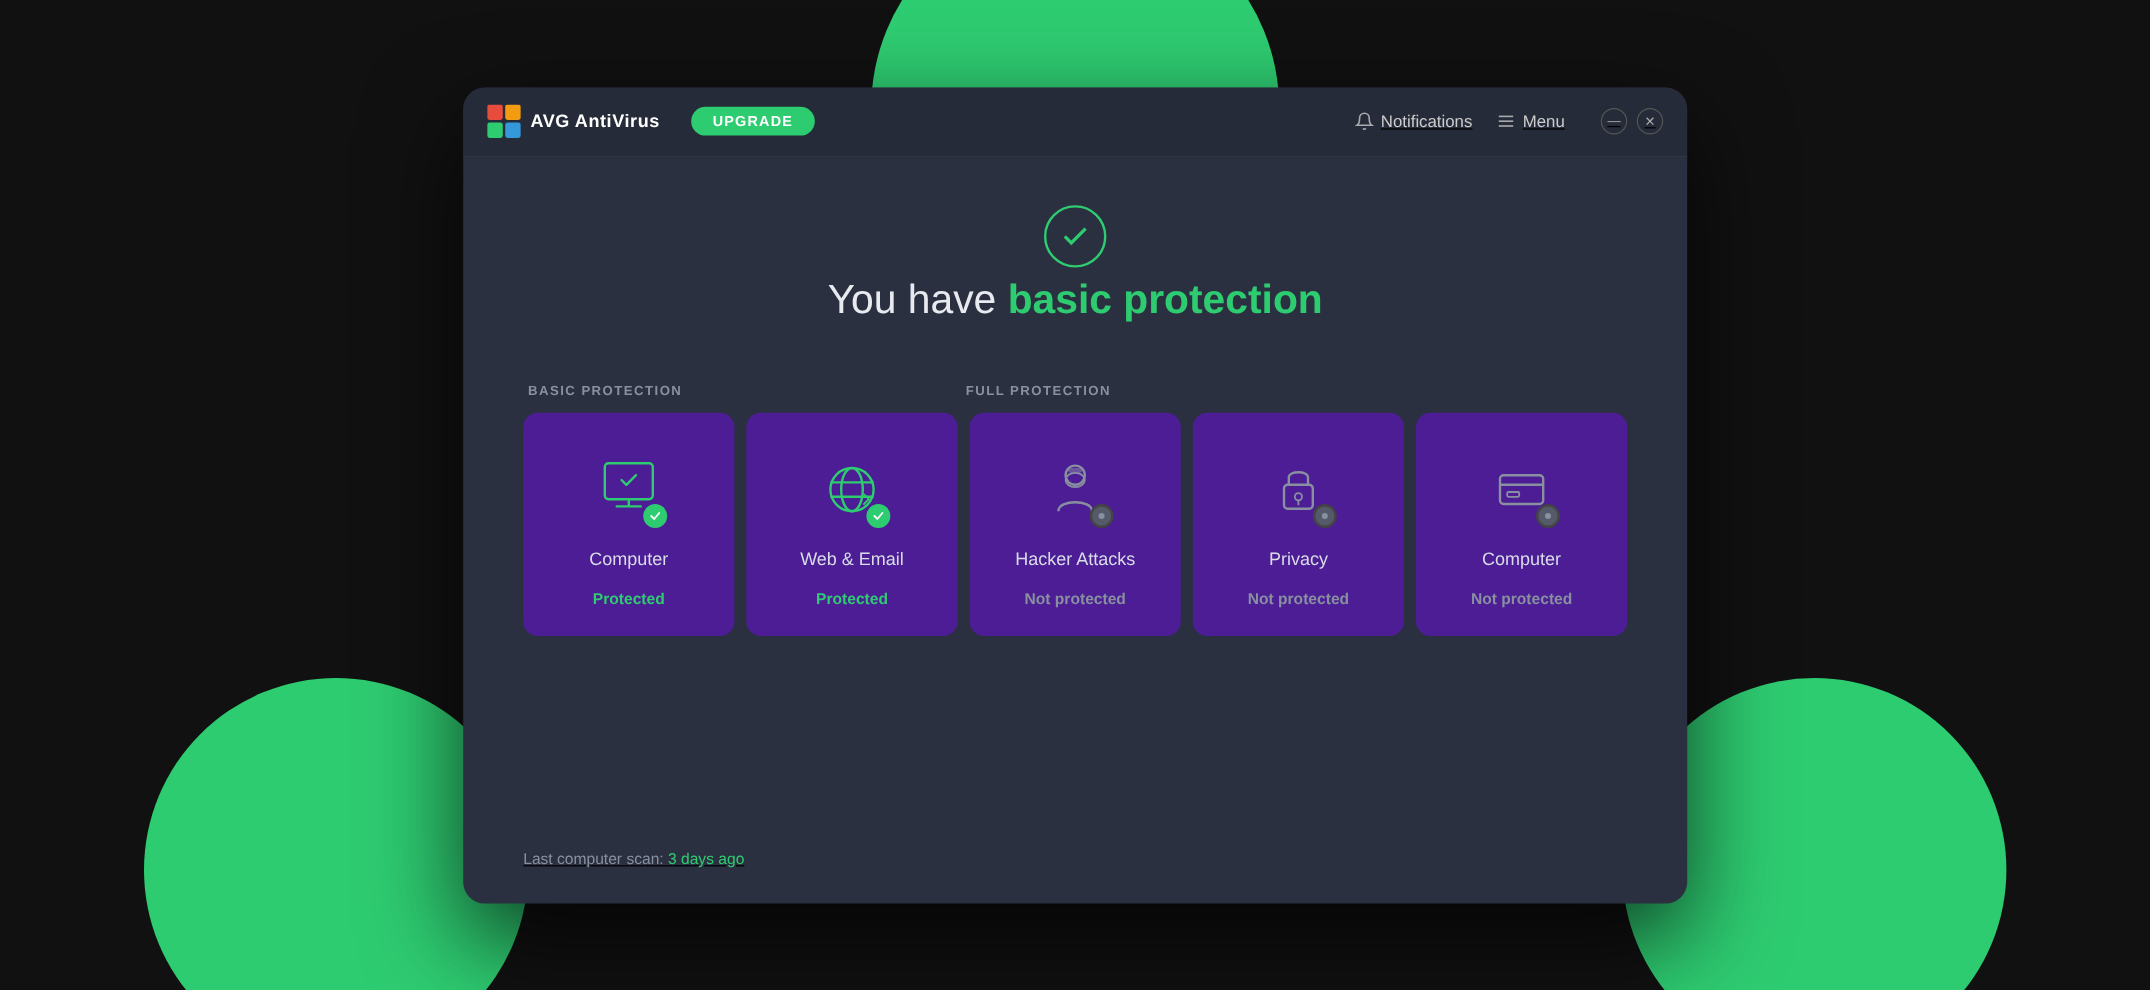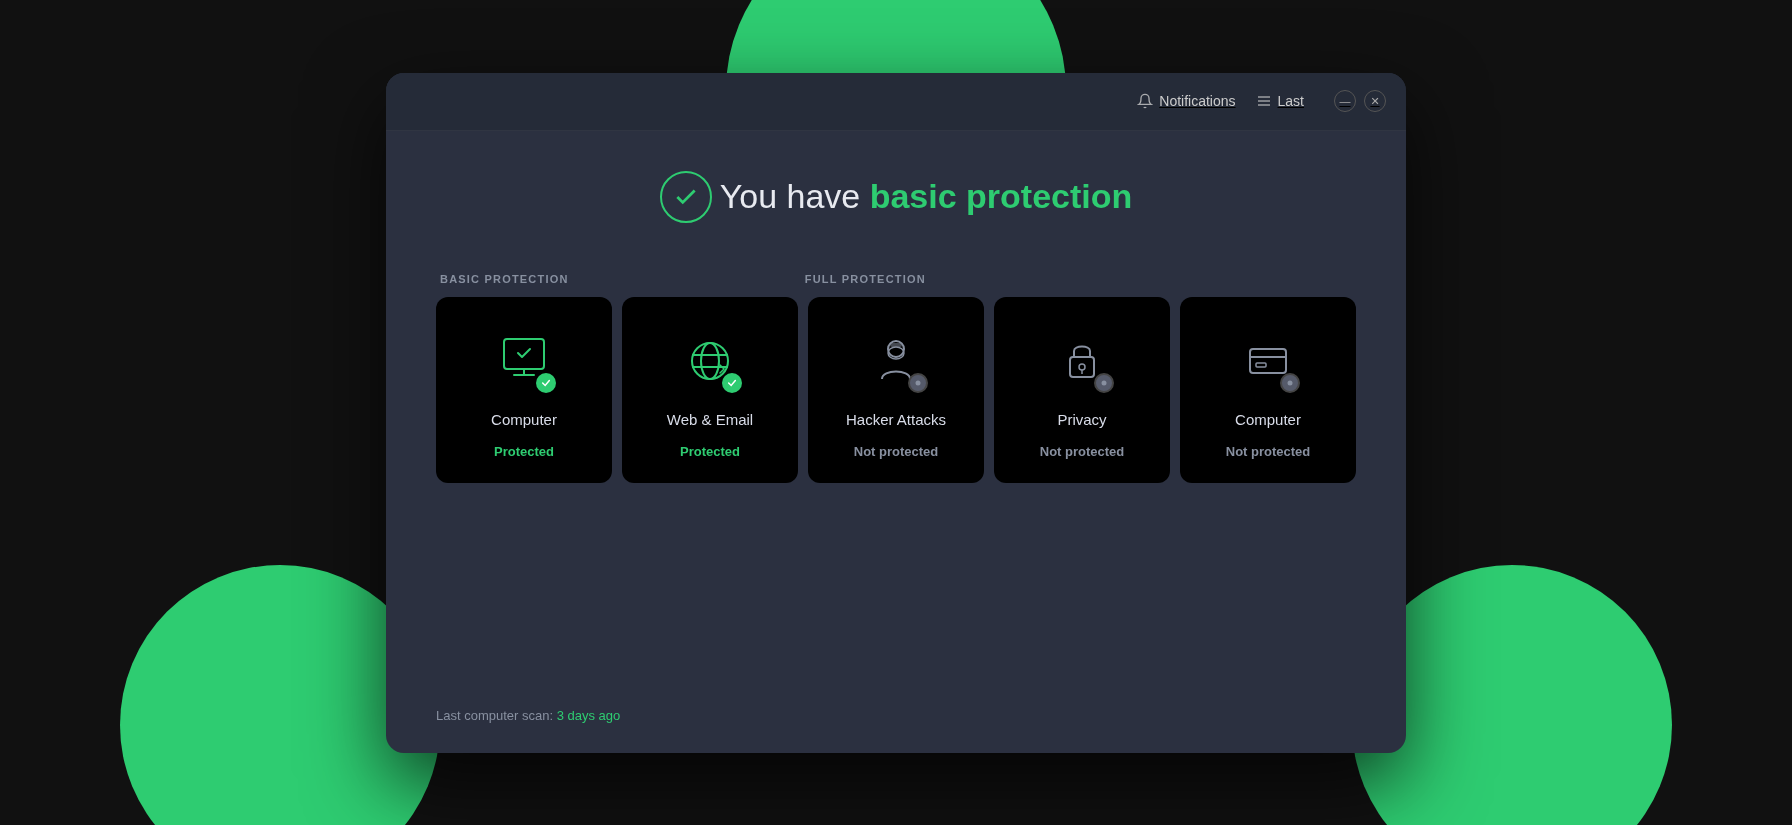--- a/index.html
+++ b/index.html
@@ -148,20 +148,21 @@
       align-items: center;
       padding: 40px 50px 30px;
     }
 
     
     .status-header {
       display: flex;
       align-items: center;
       gap: 8px;
       margin-bottom: 50px;
+      flex-direction: column;
     }
     .check-circle {
       width: 52px;
       height: 52px;
       border: 2.5px solid #2ecc71;
       border-radius: 50%;
       display: flex;
       align-items: center;
       justify-content: center;
       flex-shrink: 0;
@@ -193,21 +194,21 @@
     }
     .label-basic { width: 40%; }
     .label-full { width: 60%; }
 
     .cards-row {
       display: flex;
       gap: 10px;
       width: 100%;
     }
     .protection-card {
-      background: #000000;
+      background: #4c1d95;
       border-radius: 12px;
       flex: 1;
       padding: 30px 15px 24px;
       display: flex;
       flex-direction: column;
       align-items: center;
       gap: 16px;
       cursor: pointer;
       transition: background 0.2s;
       min-height: 180px;
@@ -251,20 +252,21 @@
     }
     .card-status.protected { color: #2ecc71; }
     .card-status.not-protected { color: #8890a0; }
 
     
     .bottom-bar {
       display: flex;
       align-items: center;
       padding: 0 50px 30px;
       gap: 20px;
+      text-decoration: underline;
     }
     .scan-info {
       flex: 1;
       font-size: 13px;
       color: #8890a0;
     }
     .scan-info .green-text {
       color: #2ecc71;
     }
     .scan-btn-group {
@@ -323,36 +325,49 @@
 </head>
 <body>
 
 <div class="bg-circle-top"></div>
 <div class="bg-circle-left"></div>
 <div class="bg-circle-right"></div>
 
 <div class="app-window">
 
   <div class="title-bar">
+    <div class="logo-area">
+
+      <div class="avg-logo">
+        <svg width="28" height="28" viewBox="0 0 28 28">
+          <rect x="0" y="0" width="13" height="13" rx="2" fill="#e74c3c"></rect>
+          <rect x="15" y="0" width="13" height="13" rx="2" fill="#f39c12"></rect>
+          <rect x="0" y="15" width="13" height="13" rx="2" fill="#2ecc71"></rect>
+          <rect x="15" y="15" width="13" height="13" rx="2" fill="#3498db"></rect>
+        </svg>
+      </div>
+      <span class="logo-text">AVG  AntiVirus</span>
+      <button class="upgrade-btn">UPGRADE</button>
+    </div>
 
     <div class="title-bar-right">
       <div class="nav-item">
         <svg width="16" height="16" viewBox="0 0 24 24" fill="none" stroke="currentColor" stroke-width="2">
           <path d="M18 8A6 6 0 0 0 6 8c0 7-3 9-3 9h18s-3-2-3-9"></path>
           <path d="M13.73 21a2 2 0 0 1-3.46 0"></path>
         </svg>
         <span>Notifications</span>
       </div>
       <div class="nav-item">
         <svg width="16" height="16" viewBox="0 0 24 24" fill="none" stroke="currentColor" stroke-width="2">
           <line x1="3" y1="6" x2="21" y2="6"></line>
           <line x1="3" y1="12" x2="21" y2="12"></line>
           <line x1="3" y1="18" x2="21" y2="18"></line>
         </svg>
-        <span>Last</span>
+        <span>Menu</span>
       </div>
       <div class="window-controls">
         <button class="win-btn">—</button>
         <button class="win-btn">✕</button>
       </div>
     </div>
   </div>
 
   <div class="main-content">
 

